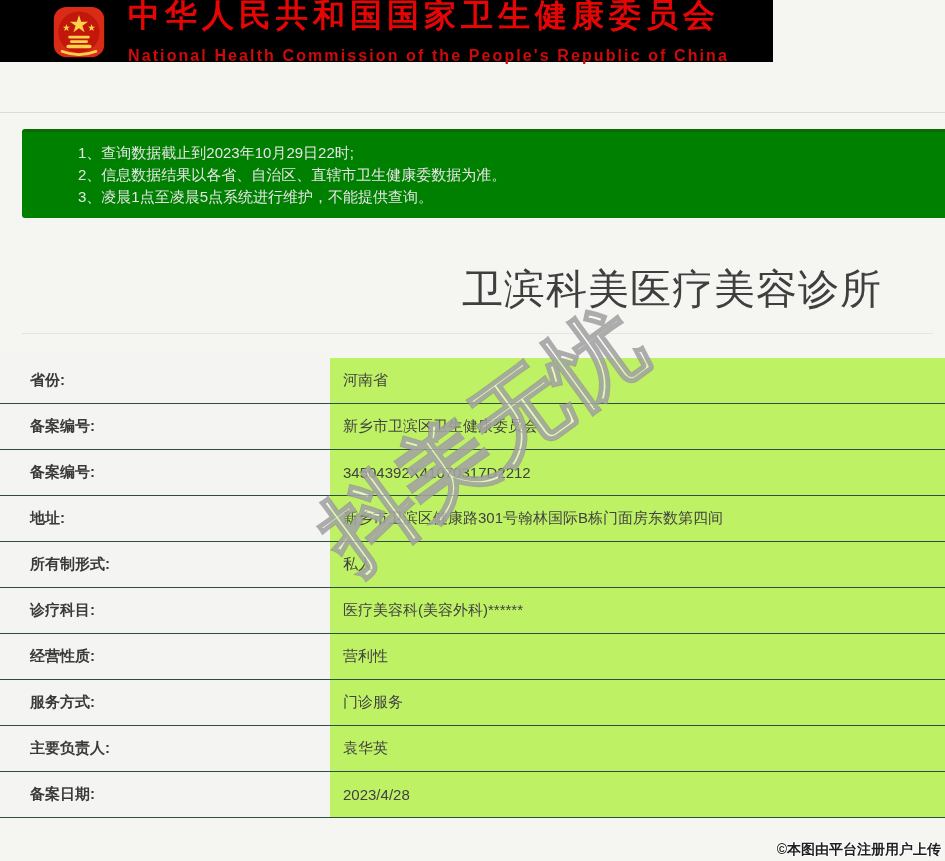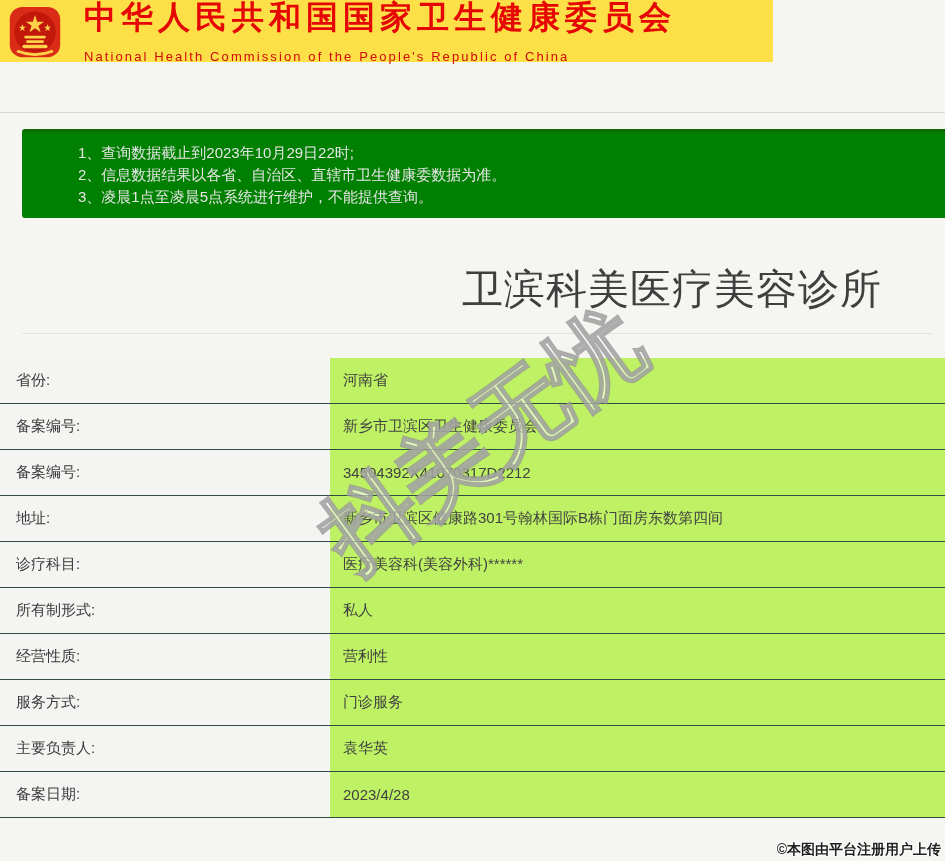--- a/index.html
+++ b/index.html
@@ -1,46 +1,46 @@
 <!DOCTYPE html>
 <html><head>
 <meta charset="utf-8">
 <style>
   * { margin:0; padding:0; box-sizing:border-box; }
   html,body { width:945px; height:861px; }
   body { font-family:"Liberation Sans","DejaVu Sans",sans-serif; background:#f5f5f2; overflow:hidden; }
   .page { position:relative; width:945px; height:861px; background:#f5f5f2; overflow:hidden; }
 
   
-  .site-header { position:absolute; top:0; left:0; width:773px; height:62px; background:#fde047;
-                 display:flex; align-items:center; }
+  .site-header { position:absolute; top:0; left:0; width:773px; height:62px; background:#000000;
+                 display:flex; align-items:center;padding-left:44px; }
   .emblem { width:54px; height:54px; margin:4px 0 0 8px; flex:0 0 auto; }
   .header-text { margin-left:22px; }
   .title-zh { font-size:32px; font-weight:bold; color:#e60505; letter-spacing:5px; white-space:nowrap; line-height:36px; }
-  .title-en { font-size:13px; font-weight:normal; color:#cf0a0a; letter-spacing:2.1px; white-space:nowrap; margin-top:14px; }
+  .title-en { font-size:16px; font-weight:bold; color:#cf0a0a; letter-spacing:2.1px; white-space:nowrap; margin-top:14px; }
 
   .hr1 { position:absolute; top:112px; left:0; width:945px; height:1px; background:#d9d9d6; }
 
   
   .notice { position:absolute; top:129px; left:22px; width:923px; height:89px;
             background:#008000; border-top:3px solid #0a6b02; border-radius:3px 0 0 3px;
             padding:10px 0 0 56px; }
   .notice-line { color:#e5e5e5; font-size:15px; line-height:22px; white-space:nowrap; }
 
   
   .result-title { position:absolute; top:262px; left:462px; font-size:41px; font-weight:400;
                   color:#3f3f3f; letter-spacing:1px; white-space:nowrap; }
 
   .hr2 { position:absolute; top:333px; left:22px; width:911px; height:1px; background:#e4e4e0; }
 
   
   .record-table { position:absolute; top:358px; left:0; width:945px; }
   .row { display:flex; height:46px; border-bottom:1px solid #2e4d42; }
   .cell { display:flex; align-items:center; font-size:15px; }
-  .cell.label { width:330px; background:#f4f4f2; padding-left:16px; font-weight:normal; color:#3a3a3a; }
+  .cell.label { width:330px; background:#f4f4f2; padding-left:30px; font-weight:bold; color:#3a3a3a; }
   .cell.value { flex:1; background:#bef264; padding-left:13px; color:#424242;text-align:right; }
 
   
   .watermark { position:absolute; left:283px; top:378px; width:400px; text-align:center;
                transform:rotate(-36deg); transform-origin:center;
                font-size:92px; font-weight:bold; white-space:nowrap;
                color:rgba(255,255,255,0.55);
                -webkit-text-stroke:2px rgba(145,145,145,0.75);
                z-index:5; pointer-events:none; }
 
@@ -94,26 +94,26 @@
       </div>
       <div class="row">
         <div class="cell label">备案编号:</div>
         <div class="cell value">34504392X41070317D2212</div>
       </div>
       <div class="row">
         <div class="cell label">地址:</div>
         <div class="cell value">新乡市卫滨区健康路301号翰林国际B栋门面房东数第四间</div>
       </div>
       <div class="row">
+        <div class="cell label">所有制形式:</div>
+        <div class="cell value">私人</div>
+      </div>
+      <div class="row">
         <div class="cell label">诊疗科目:</div>
         <div class="cell value">医疗美容科(美容外科)******</div>
-      </div>
-      <div class="row">
-        <div class="cell label">所有制形式:</div>
-        <div class="cell value">私人</div>
       </div>
       <div class="row">
         <div class="cell label">经营性质:</div>
         <div class="cell value">营利性</div>
       </div>
       <div class="row">
         <div class="cell label">服务方式:</div>
         <div class="cell value">门诊服务</div>
       </div>
       <div class="row">

